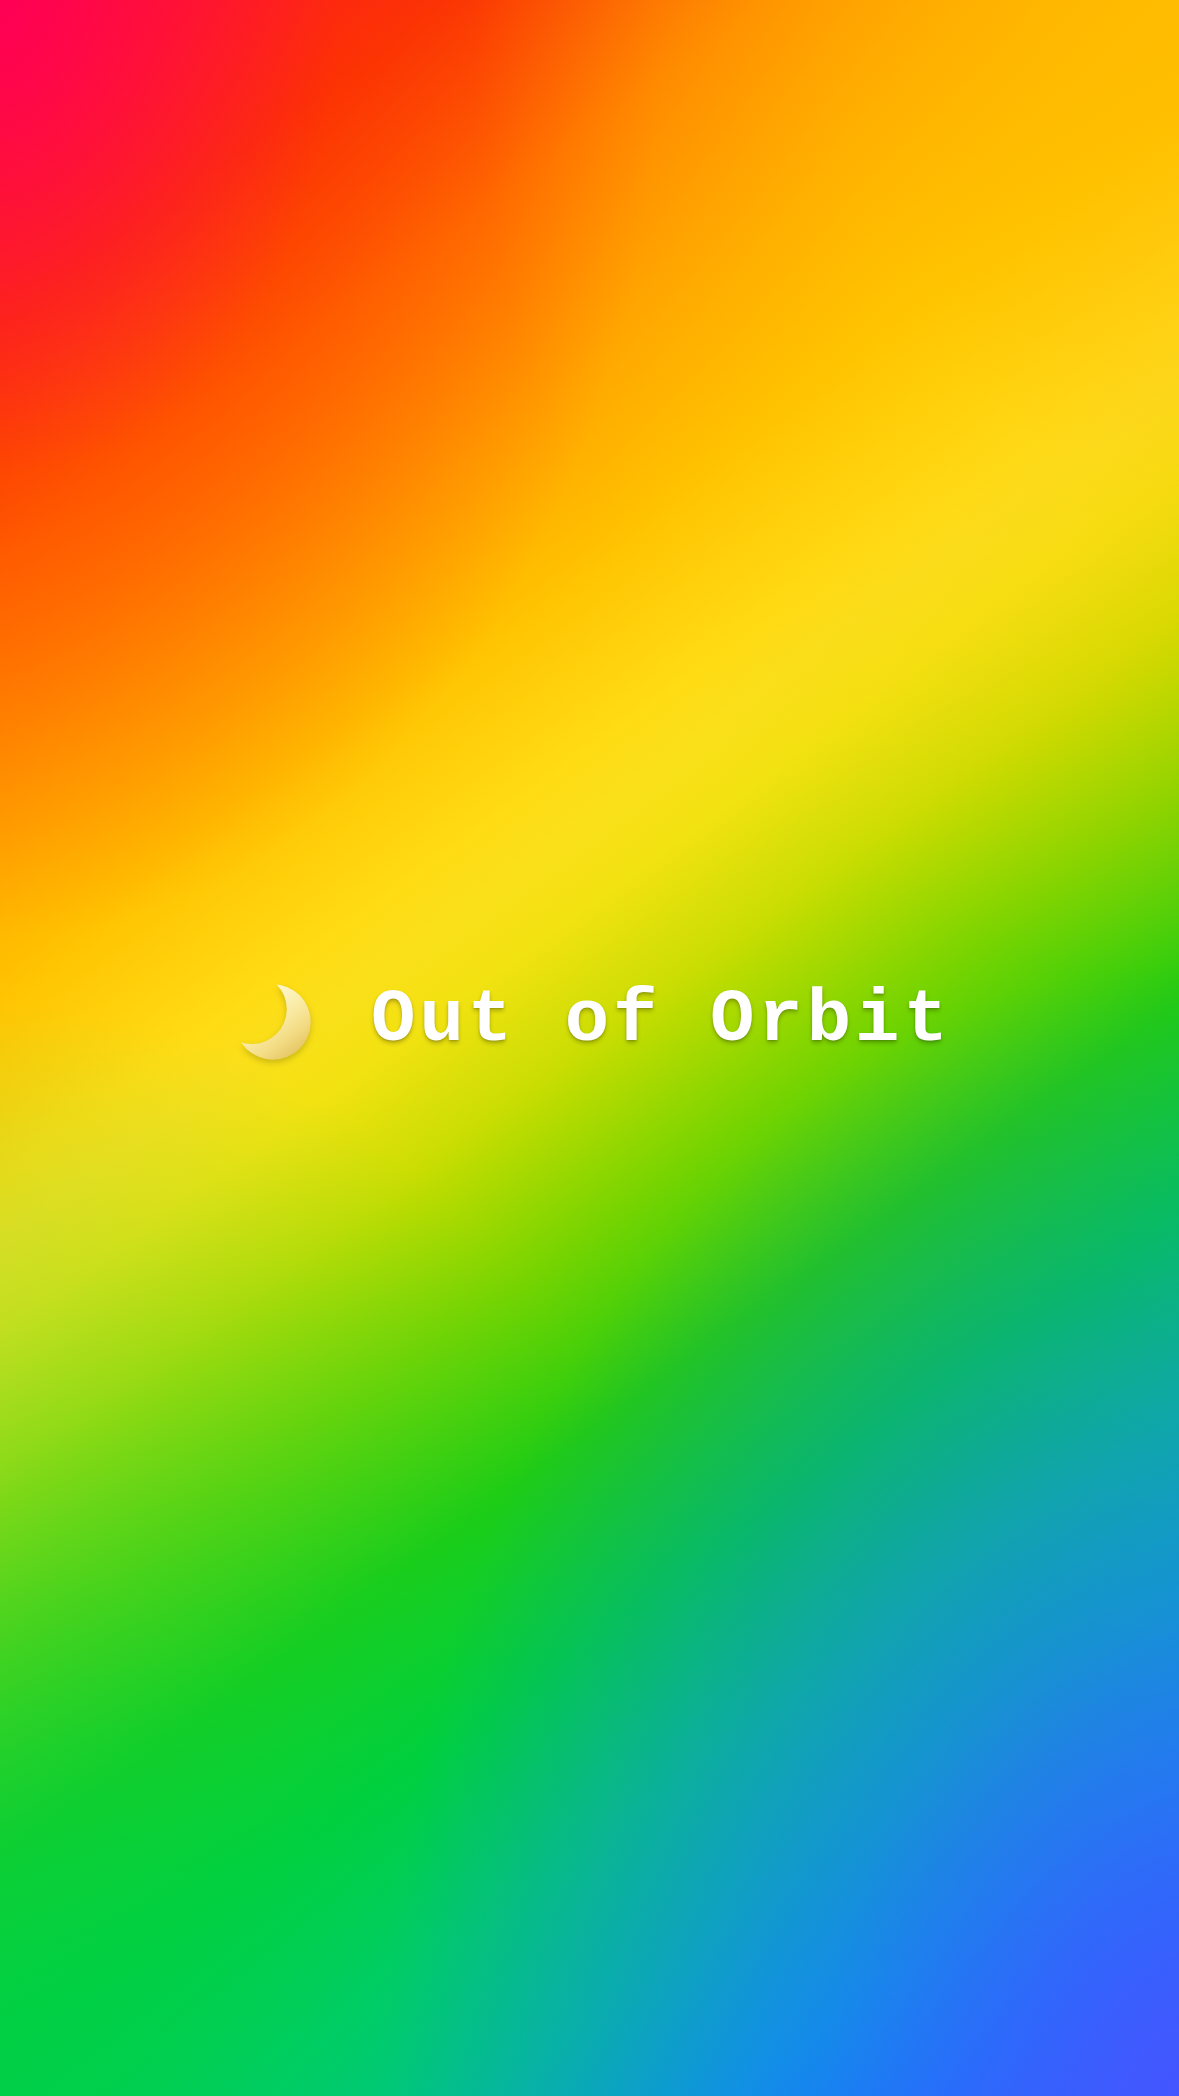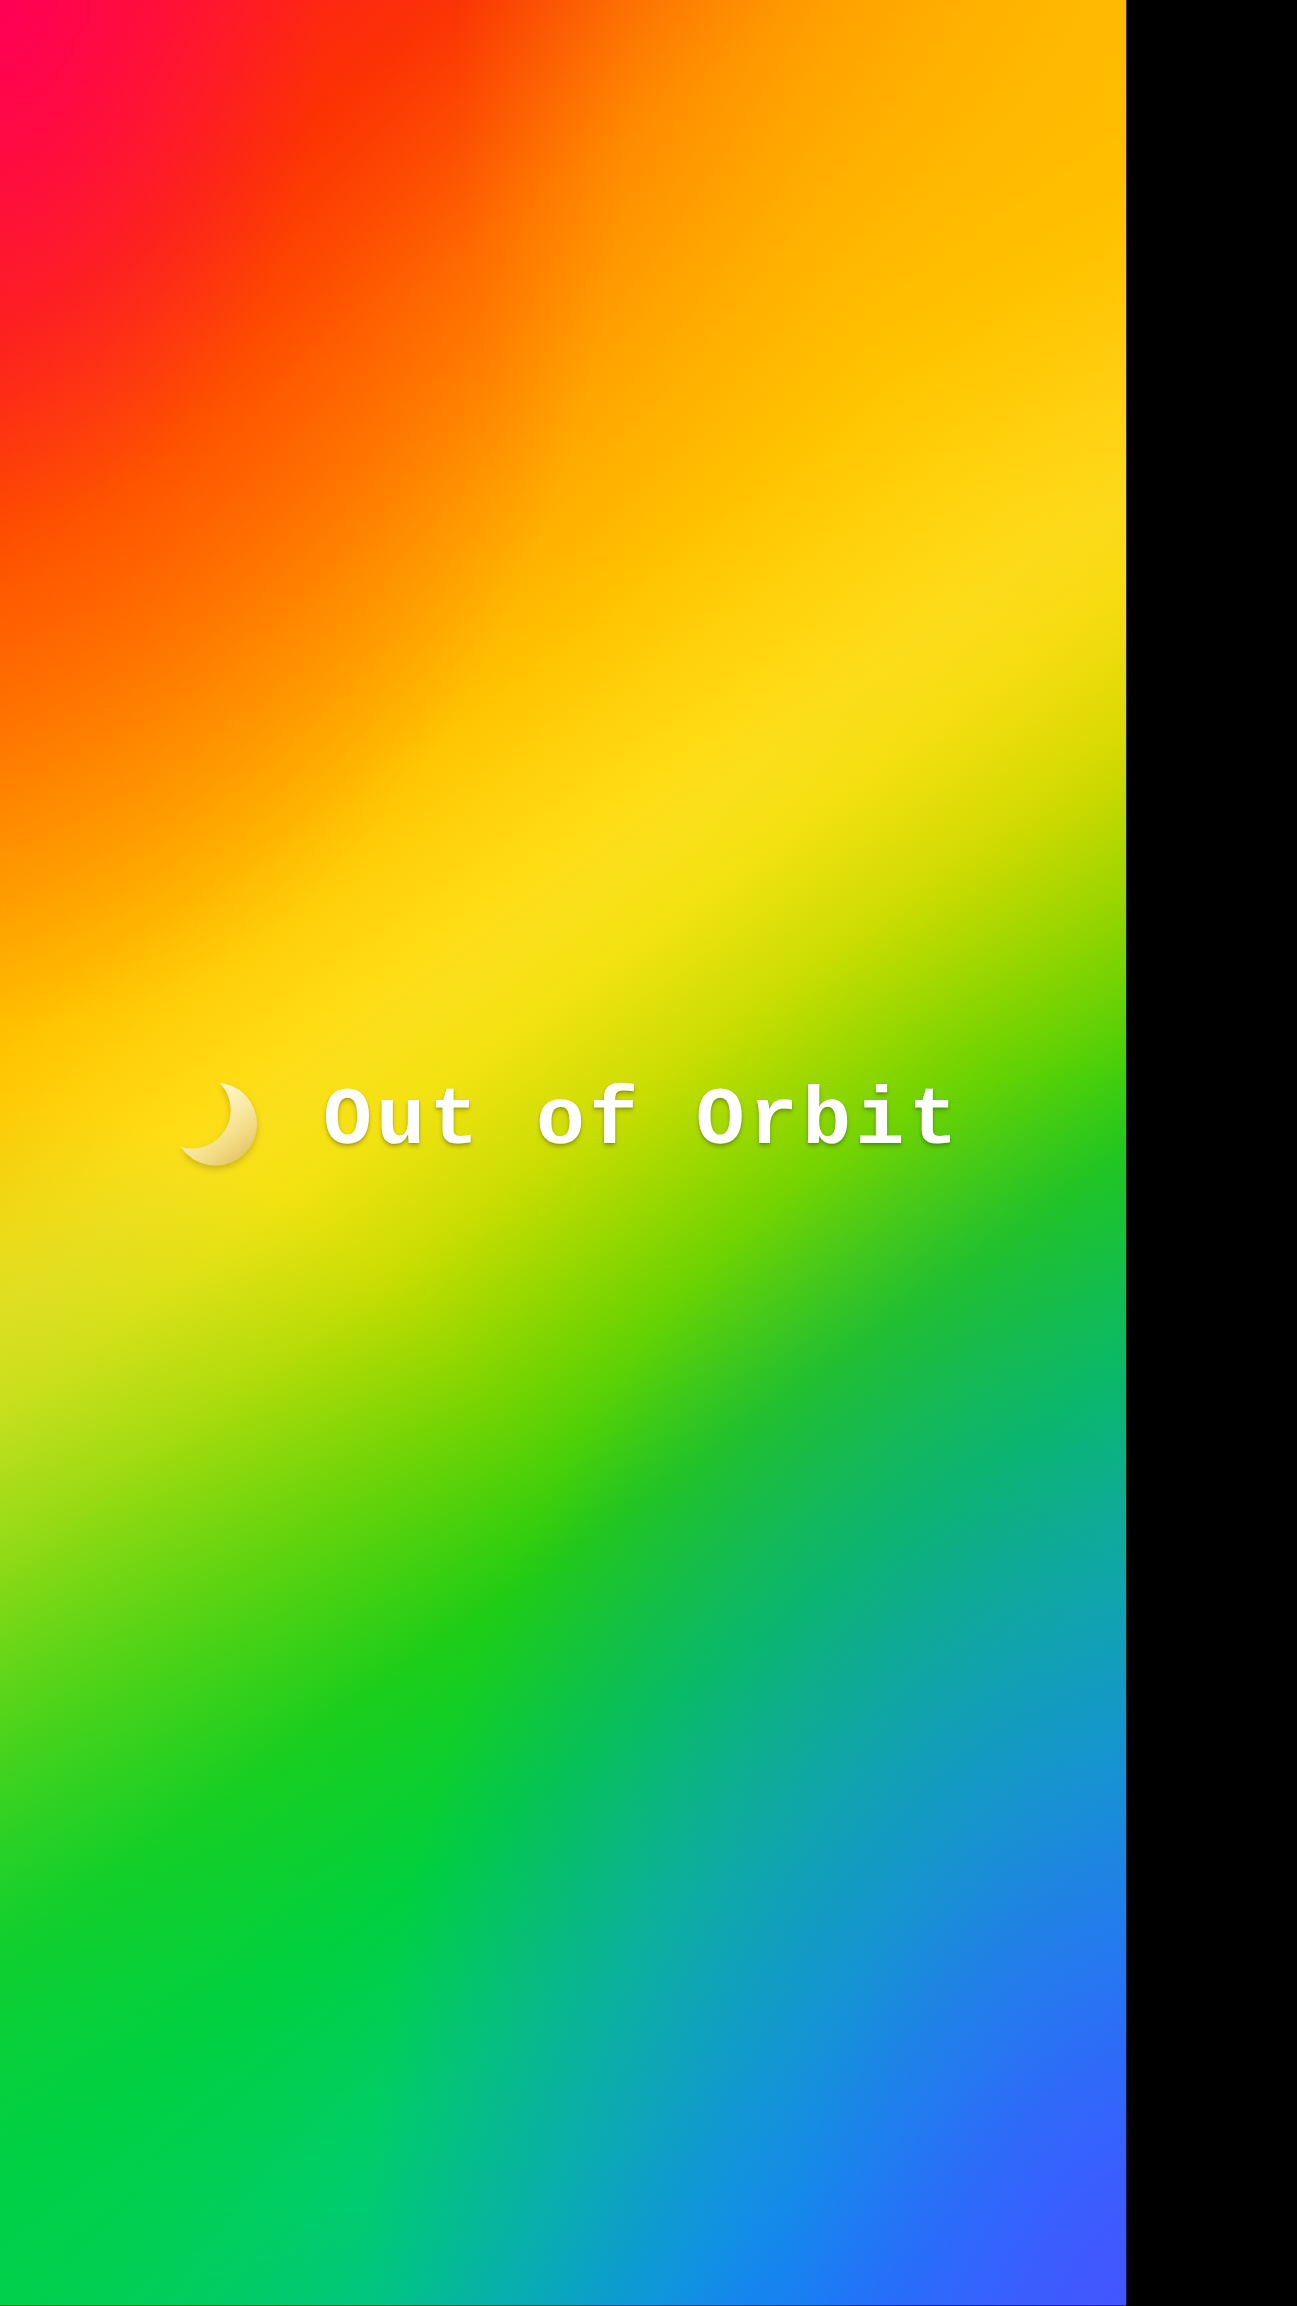--- a/index.html
+++ b/index.html
@@ -7,21 +7,21 @@
     margin: 0;
     padding: 0;
     width: 1179px;
     height: 2096px;
     overflow: hidden;
     background: #000;
   }
 
   #screen {
     position: relative;
-    width: 1024px;
+    width: 1179px;
     height: 2096px;
     overflow: hidden;
     font-family: "Liberation Mono", "DejaVu Sans Mono", monospace;
     -webkit-font-smoothing: antialiased;
   }
 
   
   .gradient-bg {
     position: absolute;
     inset: 0;

